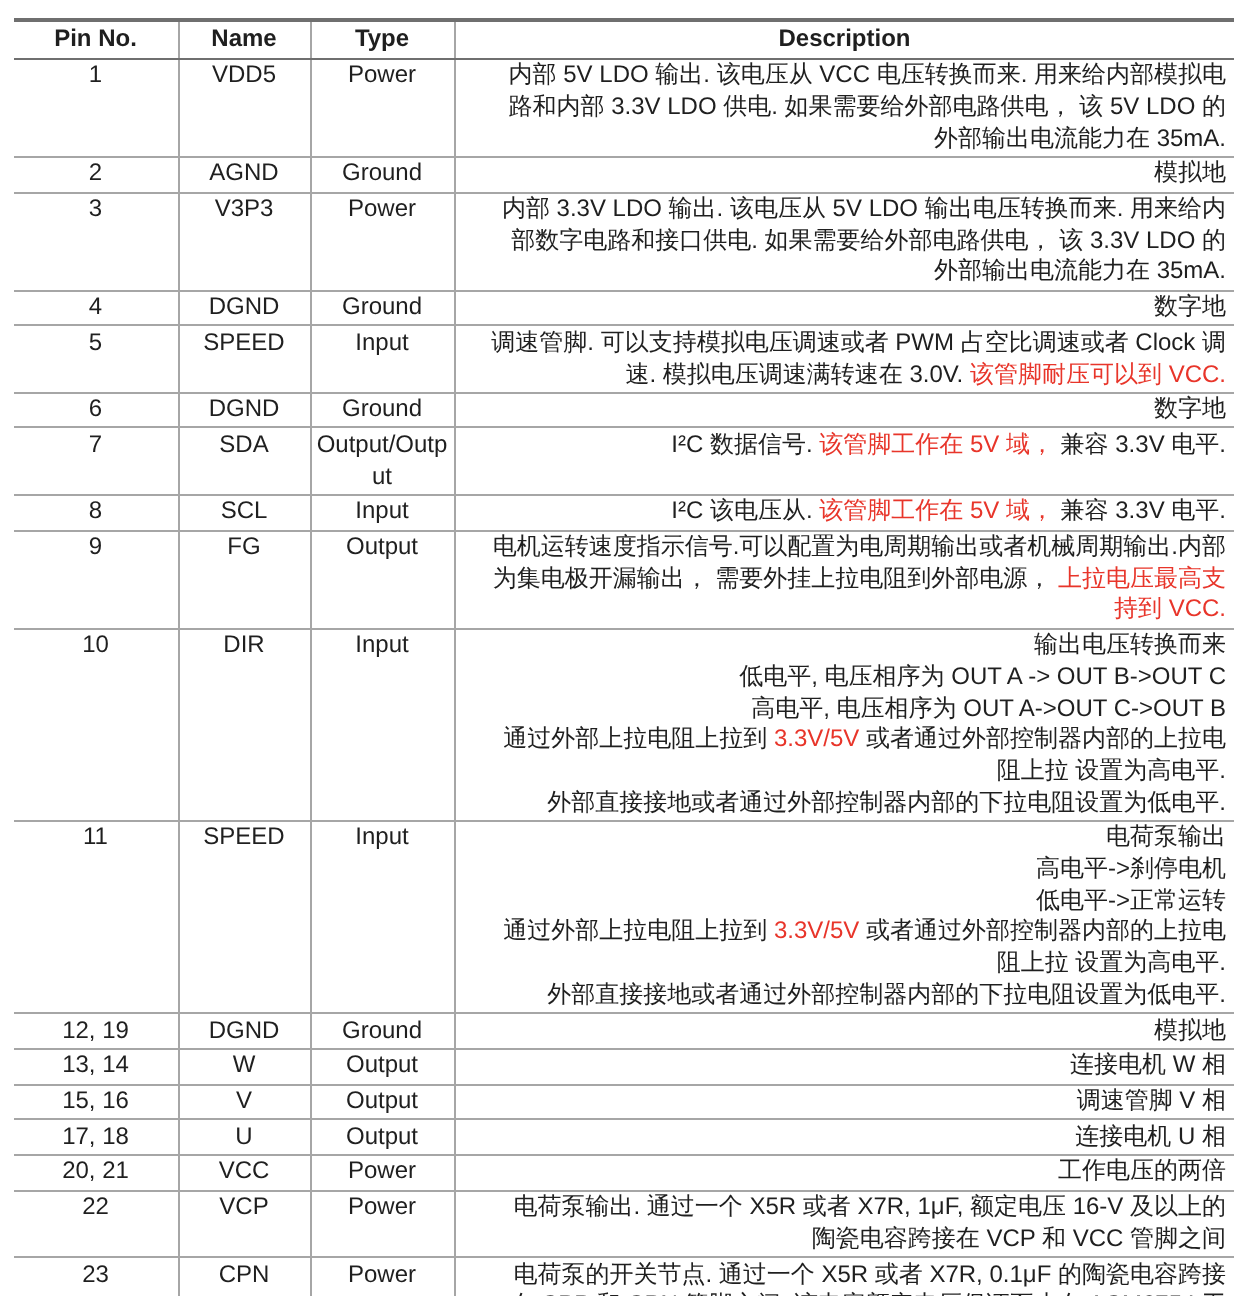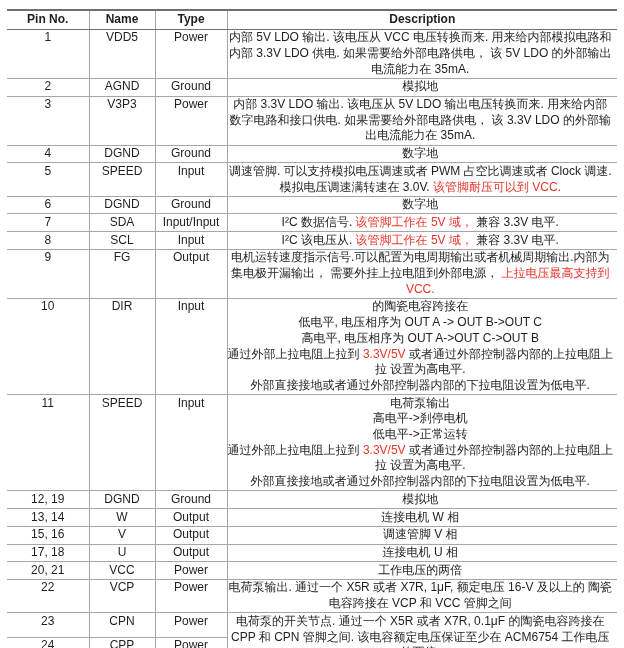--- a/index.html
+++ b/index.html
@@ -26,21 +26,21 @@
   thead th{
     font-weight:bold;text-align:center;
     border-top:2px solid var(--line-strong);
     border-bottom:1.5px solid var(--line-strong);
     padding-top:1px;padding-bottom:1px;
   }
   tbody tr:last-child th,
   tbody tr:last-child td{border-bottom:2px solid var(--line-strong);}
   .c-pin,.c-name,.c-type{text-align:center;}
   .sep{border-right:1px solid var(--line);}
-  td.c-desc{text-align:center;padding-left:0;padding-right:4px;}
+  td.c-desc{text-align:right;padding-left:18px;padding-right:4px;}
   span.red{color:var(--red);}
   .para{display:block;}
 </style>
 </head>
 <body>
 
 <table class="pin-table">
   <colgroup>
     <col style="width:82px">
       <col style="width:66px">
@@ -100,21 +100,21 @@
         <td class="c-pin sep">6</td>
         <td class="c-name sep">DGND</td>
         <td class="c-type sep">Ground</td>
         <td class="c-desc">
           <span class="para"><span>数字地</span></span>
         </td>
       </tr>
       <tr>
         <td class="c-pin sep">7</td>
         <td class="c-name sep">SDA</td>
-        <td class="c-type sep">Input/Input</td>
+        <td class="c-type sep">Output/Output</td>
         <td class="c-desc">
           <span class="para"><span>I²C 数据信号. </span><span class="red">该管脚工作在 5V 域，</span><span> 兼容 3.3V 电平.</span></span>
         </td>
       </tr>
       <tr>
         <td class="c-pin sep">8</td>
         <td class="c-name sep">SCL</td>
         <td class="c-type sep">Input</td>
         <td class="c-desc">
           <span class="para"><span>I²C 该电压从. </span><span class="red">该管脚工作在 5V 域，</span><span> 兼容 3.3V 电平.</span></span>
@@ -126,21 +126,21 @@
         <td class="c-type sep">Output</td>
         <td class="c-desc">
           <span class="para"><span>电机运转速度指示信号.可以配置为电周期输出或者机械周期输出.内部为集电极开漏输出， 需要外挂上拉电阻到外部电源， </span><span class="red">上拉电压最高支持到 VCC.</span></span>
         </td>
       </tr>
       <tr>
         <td class="c-pin sep">10</td>
         <td class="c-name sep">DIR</td>
         <td class="c-type sep">Input</td>
         <td class="c-desc">
-          <span class="para"><span>的陶瓷电容跨接在</span></span>
+          <span class="para"><span>输出电压转换而来</span></span>
           <span class="para"><span>低电平, 电压相序为 OUT A -&gt; OUT B-&gt;OUT C</span></span>
           <span class="para"><span>高电平, 电压相序为 OUT A-&gt;OUT C-&gt;OUT B</span></span>
           <span class="para"><span>通过外部上拉电阻上拉到 </span><span class="red">3.3V/5V</span><span> 或者通过外部控制器内部的上拉电阻上拉 设置为高电平.</span></span>
           <span class="para"><span>外部直接接地或者通过外部控制器内部的下拉电阻设置为低电平.</span></span>
         </td>
       </tr>
       <tr>
         <td class="c-pin sep">11</td>
         <td class="c-name sep">SPEED</td>
         <td class="c-type sep">Input</td>

